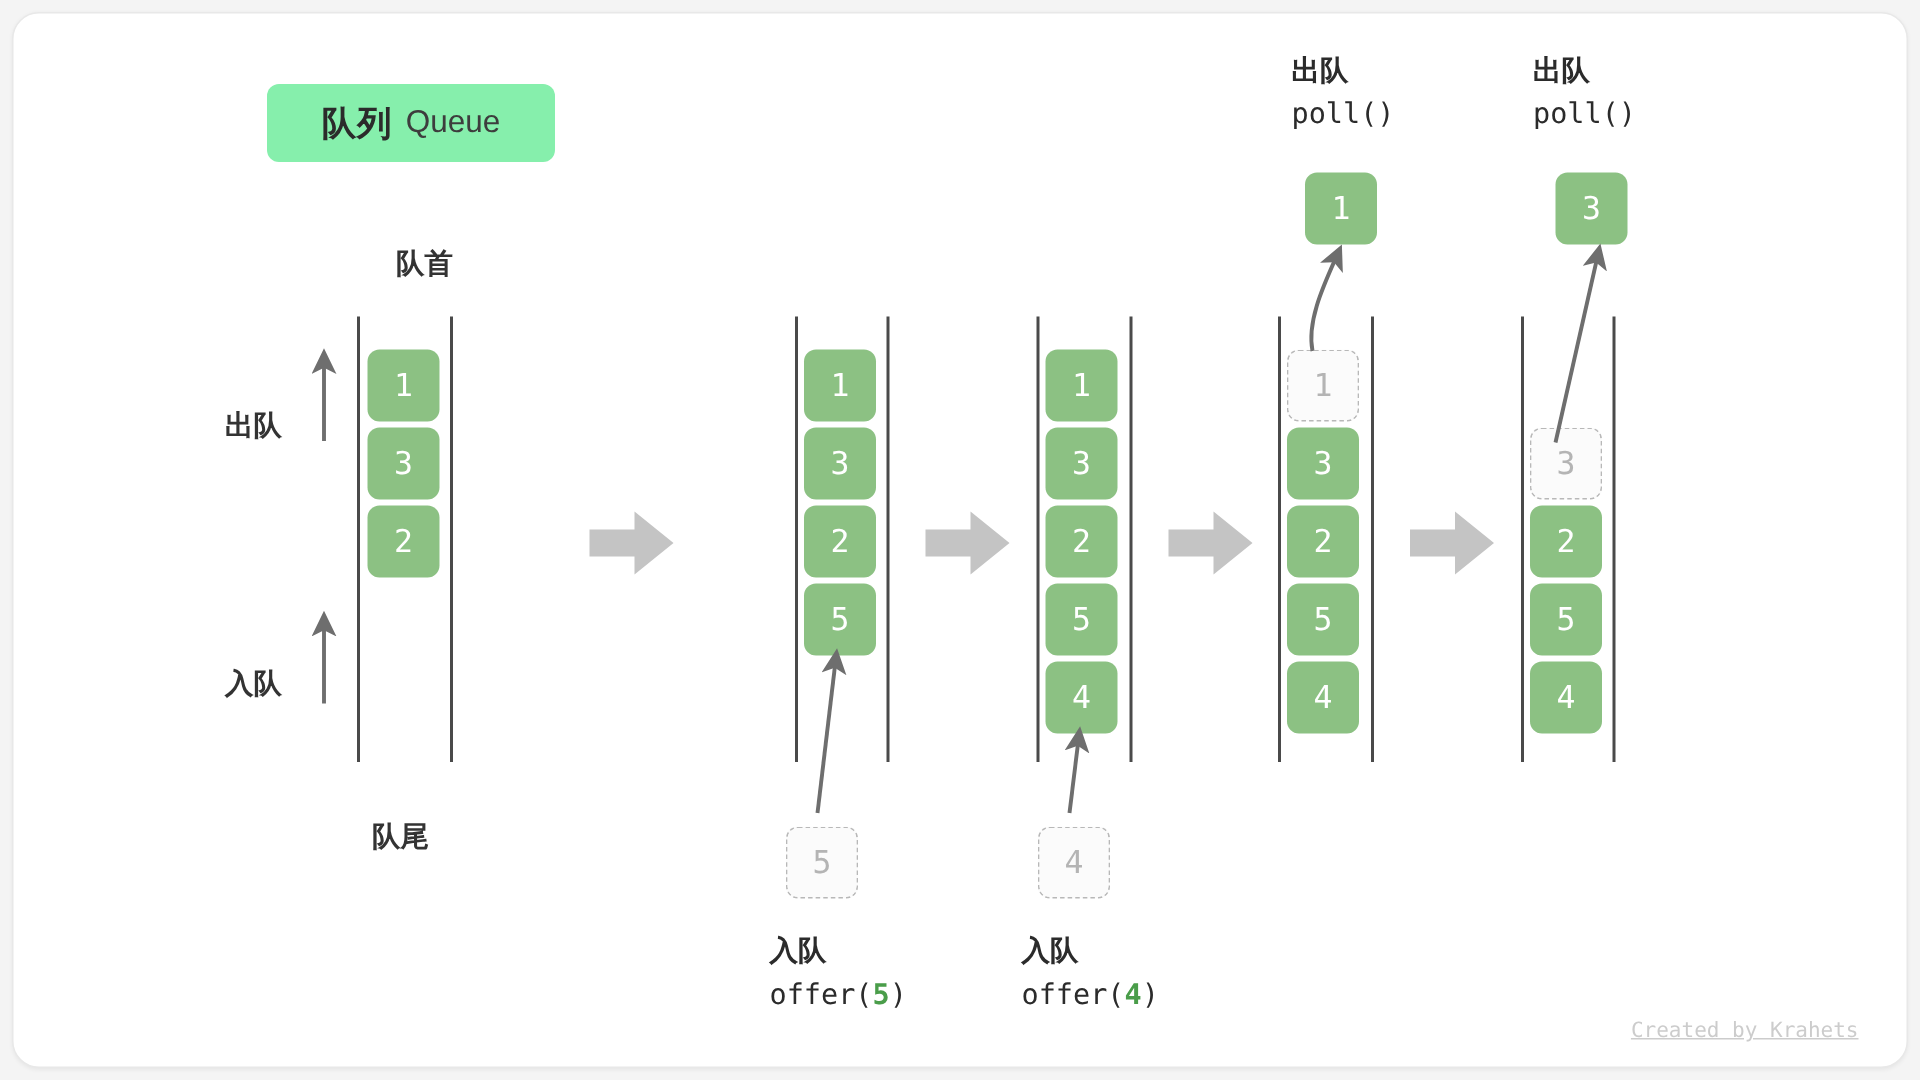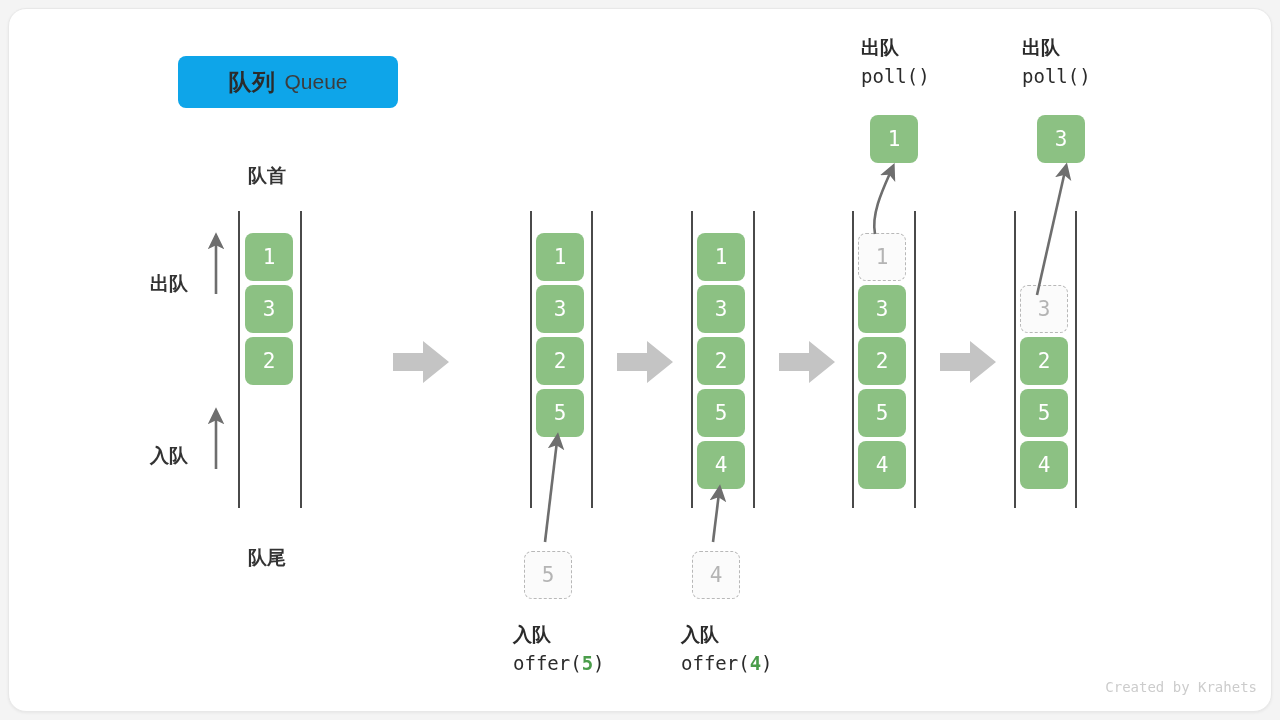--- a/index.html
+++ b/index.html
@@ -29,23 +29,23 @@
     box-sizing: border-box;
     box-shadow: 0 1px 3px rgba(0,0,0,0.06);
     overflow: hidden;
   }
 
   
   #title-chip {
     position: absolute;
     left: 169px;
     top: 47px;
-    width: 220px;
+    width: 192px;
     height: 52px;
-    background: #0ea5e9;
+    background: #86efac;
     border-radius: 8px;
     display: flex;
     align-items: center;
     justify-content: center;
     gap: 9px;
   }
   #title-chip .cn {
     font-size: 23px;
     font-weight: bold;
     color: #2b2b2b;
@@ -122,40 +122,41 @@
     position: absolute;
     left: 0; top: 0;
     width: 1264px;
     height: 704px;
     pointer-events: none;
   }
 
   
   #credit {
     position: absolute;
-    right: 14px;
+    right: 32px;
     bottom: 16px;
     font-family: "DejaVu Sans Mono", "Liberation Mono", monospace;
     font-size: 14px;
     color: #cccccc;
     white-space: nowrap;
+    text-decoration: underline;
   }
 </style>
 </head>
 <body>
 
 <div id="stage">
   <div id="card">
 
     <div id="title-chip">
       <span class="cn">队列</span>
       <span class="en">Queue</span>
     </div>
 
-    <div class="cnlabel" style="left:239px; top:154px;">队首</div>
+    <div class="cnlabel" style="left:255px; top:154px;">队首</div>
     <div class="cnlabel" style="left:239px; top:536px;">队尾</div>
     <div class="cnlabel" style="left:141px; top:262px;">出队</div>
     <div class="cnlabel" style="left:141px; top:434px;">入队</div>
 
     <div class="rail" style="left:229px; top:202px; height:297px;"></div>
     <div class="rail" style="left:291px; top:202px; height:297px;"></div>
 
     <div class="cell filled" style="left:236px; top:224px;">1</div>
     <div class="cell filled" style="left:236px; top:276px;">3</div>
     <div class="cell filled" style="left:236px; top:328px;">2</div>

